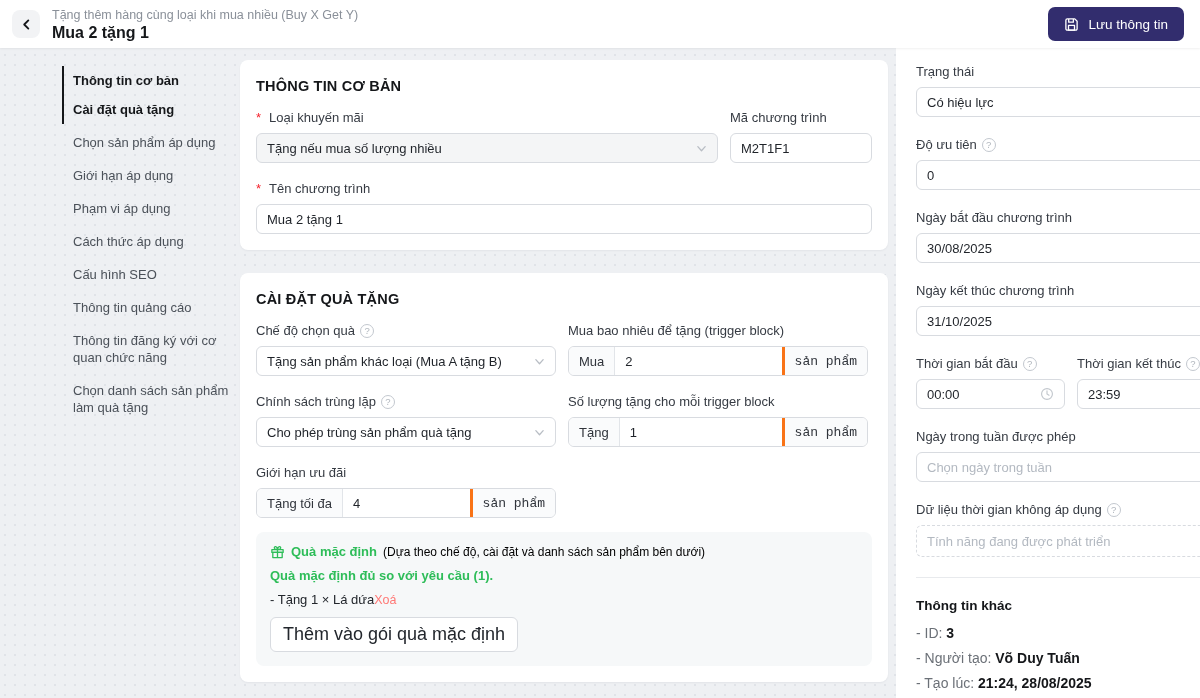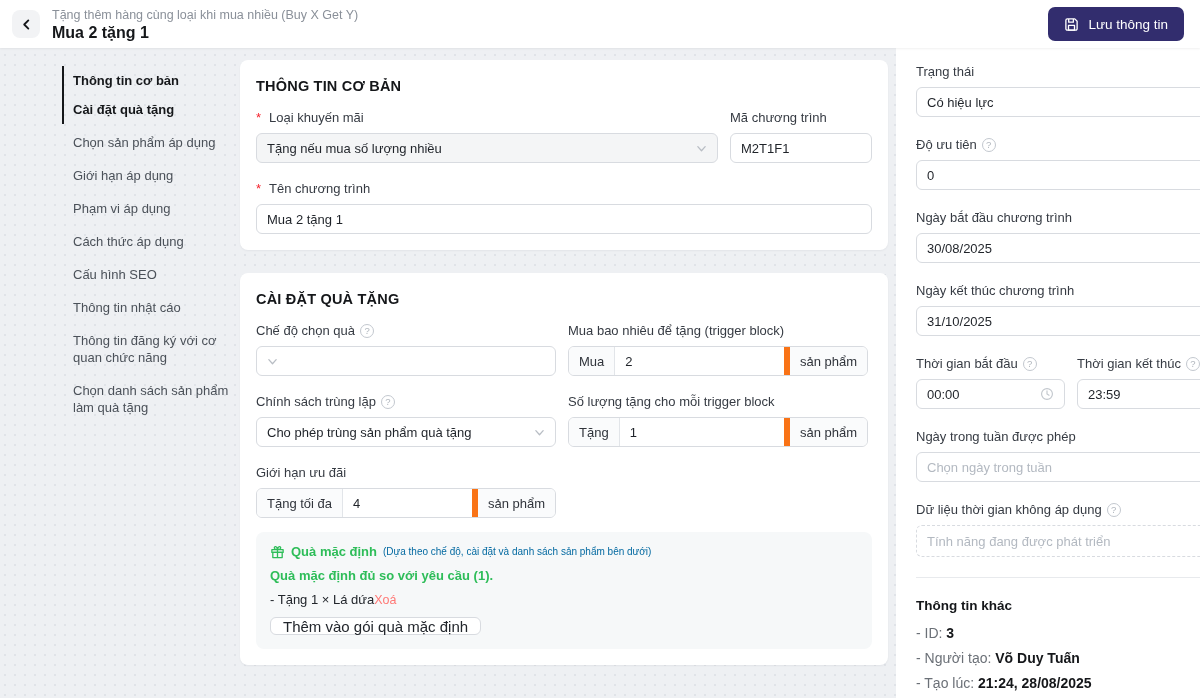--- a/index.html
+++ b/index.html
@@ -68,36 +68,36 @@
   .placeholder { color:#b3b9c1; }
   .mb20 { margin-bottom:18px; }
 
   
   .igroup { display:flex; width:100%; border:1px solid #d8dbe0; border-radius:6px; overflow:hidden; height:30px; background:#fff; }
   .iaffix {
     background:#fafbfc; color:#30343b; padding:0 10px; display:flex; align-items:center;
     font-size:13px; flex:0 0 auto;
   }
   .iaffix.pre { border-right:1px solid #e2e5e9; }
-  .iaffix.suf { border-left:6px solid #f97316; }
+  .iaffix.suf { border-left:3px solid #f97316;font-family:Liberation Mono, monospace; }
   .ival { flex:1; min-width:0; display:flex; align-items:center; padding:0 10px; font-size:13px; }
 
   .col2 { display:grid; grid-template-columns:300px 300px; column-gap:12px; }
 
   
   .giftbox { background:#f6f8f9; border-radius:8px; padding:12px 14px 14px 14px; margin-top:14px; }
   .gift-head { display:flex; align-items:center; gap:6px; margin-bottom:9px; }
   .gift-title { color:#2ebd59; font-weight:bold; font-size:13px; }
-  .gift-note { color:#0369a1; font-size:10px; }
+  .gift-note { color:#000000; font-size:12px; }
   .gift-status { color:#2ebd59; font-size:13px; font-weight:bold; margin-bottom:9px; }
   .gift-item { font-size:13px; color:#22262c; margin-bottom:10px; display:flex; gap:0; align-items:center; }
   .gift-remove { color:#ff7875; font-size:12.5px; cursor:pointer;text-align:center; }
   .gift-add-btn {
-    background:#fff; border:1px solid #d8dbe0; border-radius:6px; height:18px; padding:0 12px;
-    font-size:15px; color:#22262c; cursor:pointer; font-family:inherit;
+    background:#fff; border:1px solid #d8dbe0; border-radius:6px; height:35px; padding:0 12px;
+    font-size:18px; color:#22262c; cursor:pointer; font-family:inherit;
   }
 
   
   .right { width:344px; flex:0 0 auto; margin-left:8px; background:#fff; padding:16px 14px 0 20px; overflow:hidden; }
   .right .field-label { color:#363b43; }
   .rfield { margin-bottom:20px; }
   .icon-right { margin-left:auto; color:#c2c7cd; display:flex; }
   .time-row { display:grid; grid-template-columns:1fr 1fr; column-gap:12px; }
   .dashed { border-style:dashed; height:32px; color:#b3b9c1; }
   .divider { height:1px; background:#e8eaed; margin:2px 0 20px 0; }
@@ -140,21 +140,21 @@
     <div class="nav-active-group">
       <div class="nav-item active">Thông tin cơ bản</div>
       <div class="nav-item active">Cài đặt quà tặng</div>
     </div>
     <div class="nav-rest">
       <div class="nav-item">Chọn sản phẩm áp dụng</div>
       <div class="nav-item">Giới hạn áp dụng</div>
       <div class="nav-item">Phạm vi áp dụng</div>
       <div class="nav-item">Cách thức áp dụng</div>
       <div class="nav-item">Cấu hình SEO</div>
-      <div class="nav-item">Thông tin nhật cáo</div>
+      <div class="nav-item">Thông tin quảng cáo</div>
       <div class="nav-item">Thông tin đăng ký với cơ quan chức năng</div>
       <div class="nav-item">Chọn danh sách sản phẩm làm quà tặng</div>
     </div>
   </div>
 
   <div class="main">
 
     <div class="card">
       <div class="card-title">THÔNG TIN CƠ BẢN</div>
       <div class="row mb20">
@@ -193,20 +193,21 @@
     <div class="card">
       <div class="card-title">CÀI ĐẶT QUÀ TẶNG</div>
 
       <div class="col2 mb20">
         <div>
           <div class="field-label">
             <span>Chế độ chọn quà</span>
               <span class="help">?</span>
           </div>
           <div class="select">
+            <span>Tặng sản phẩm khác loại (Mua A tặng B)</span>
             <span class="chev">
               <svg width="11" height="11" viewBox="0 0 12 12" fill="none" stroke="#b8bdc4" stroke-width="1.4" stroke-linecap="round" stroke-linejoin="round">
                   <polyline points="2,4 6,8.5 10,4"></polyline>
                 </svg>
             </span>
           </div>
         </div>
         <div>
           <div class="field-label">Mua bao nhiêu để tặng (trigger block)</div>
           <div class="igroup">

